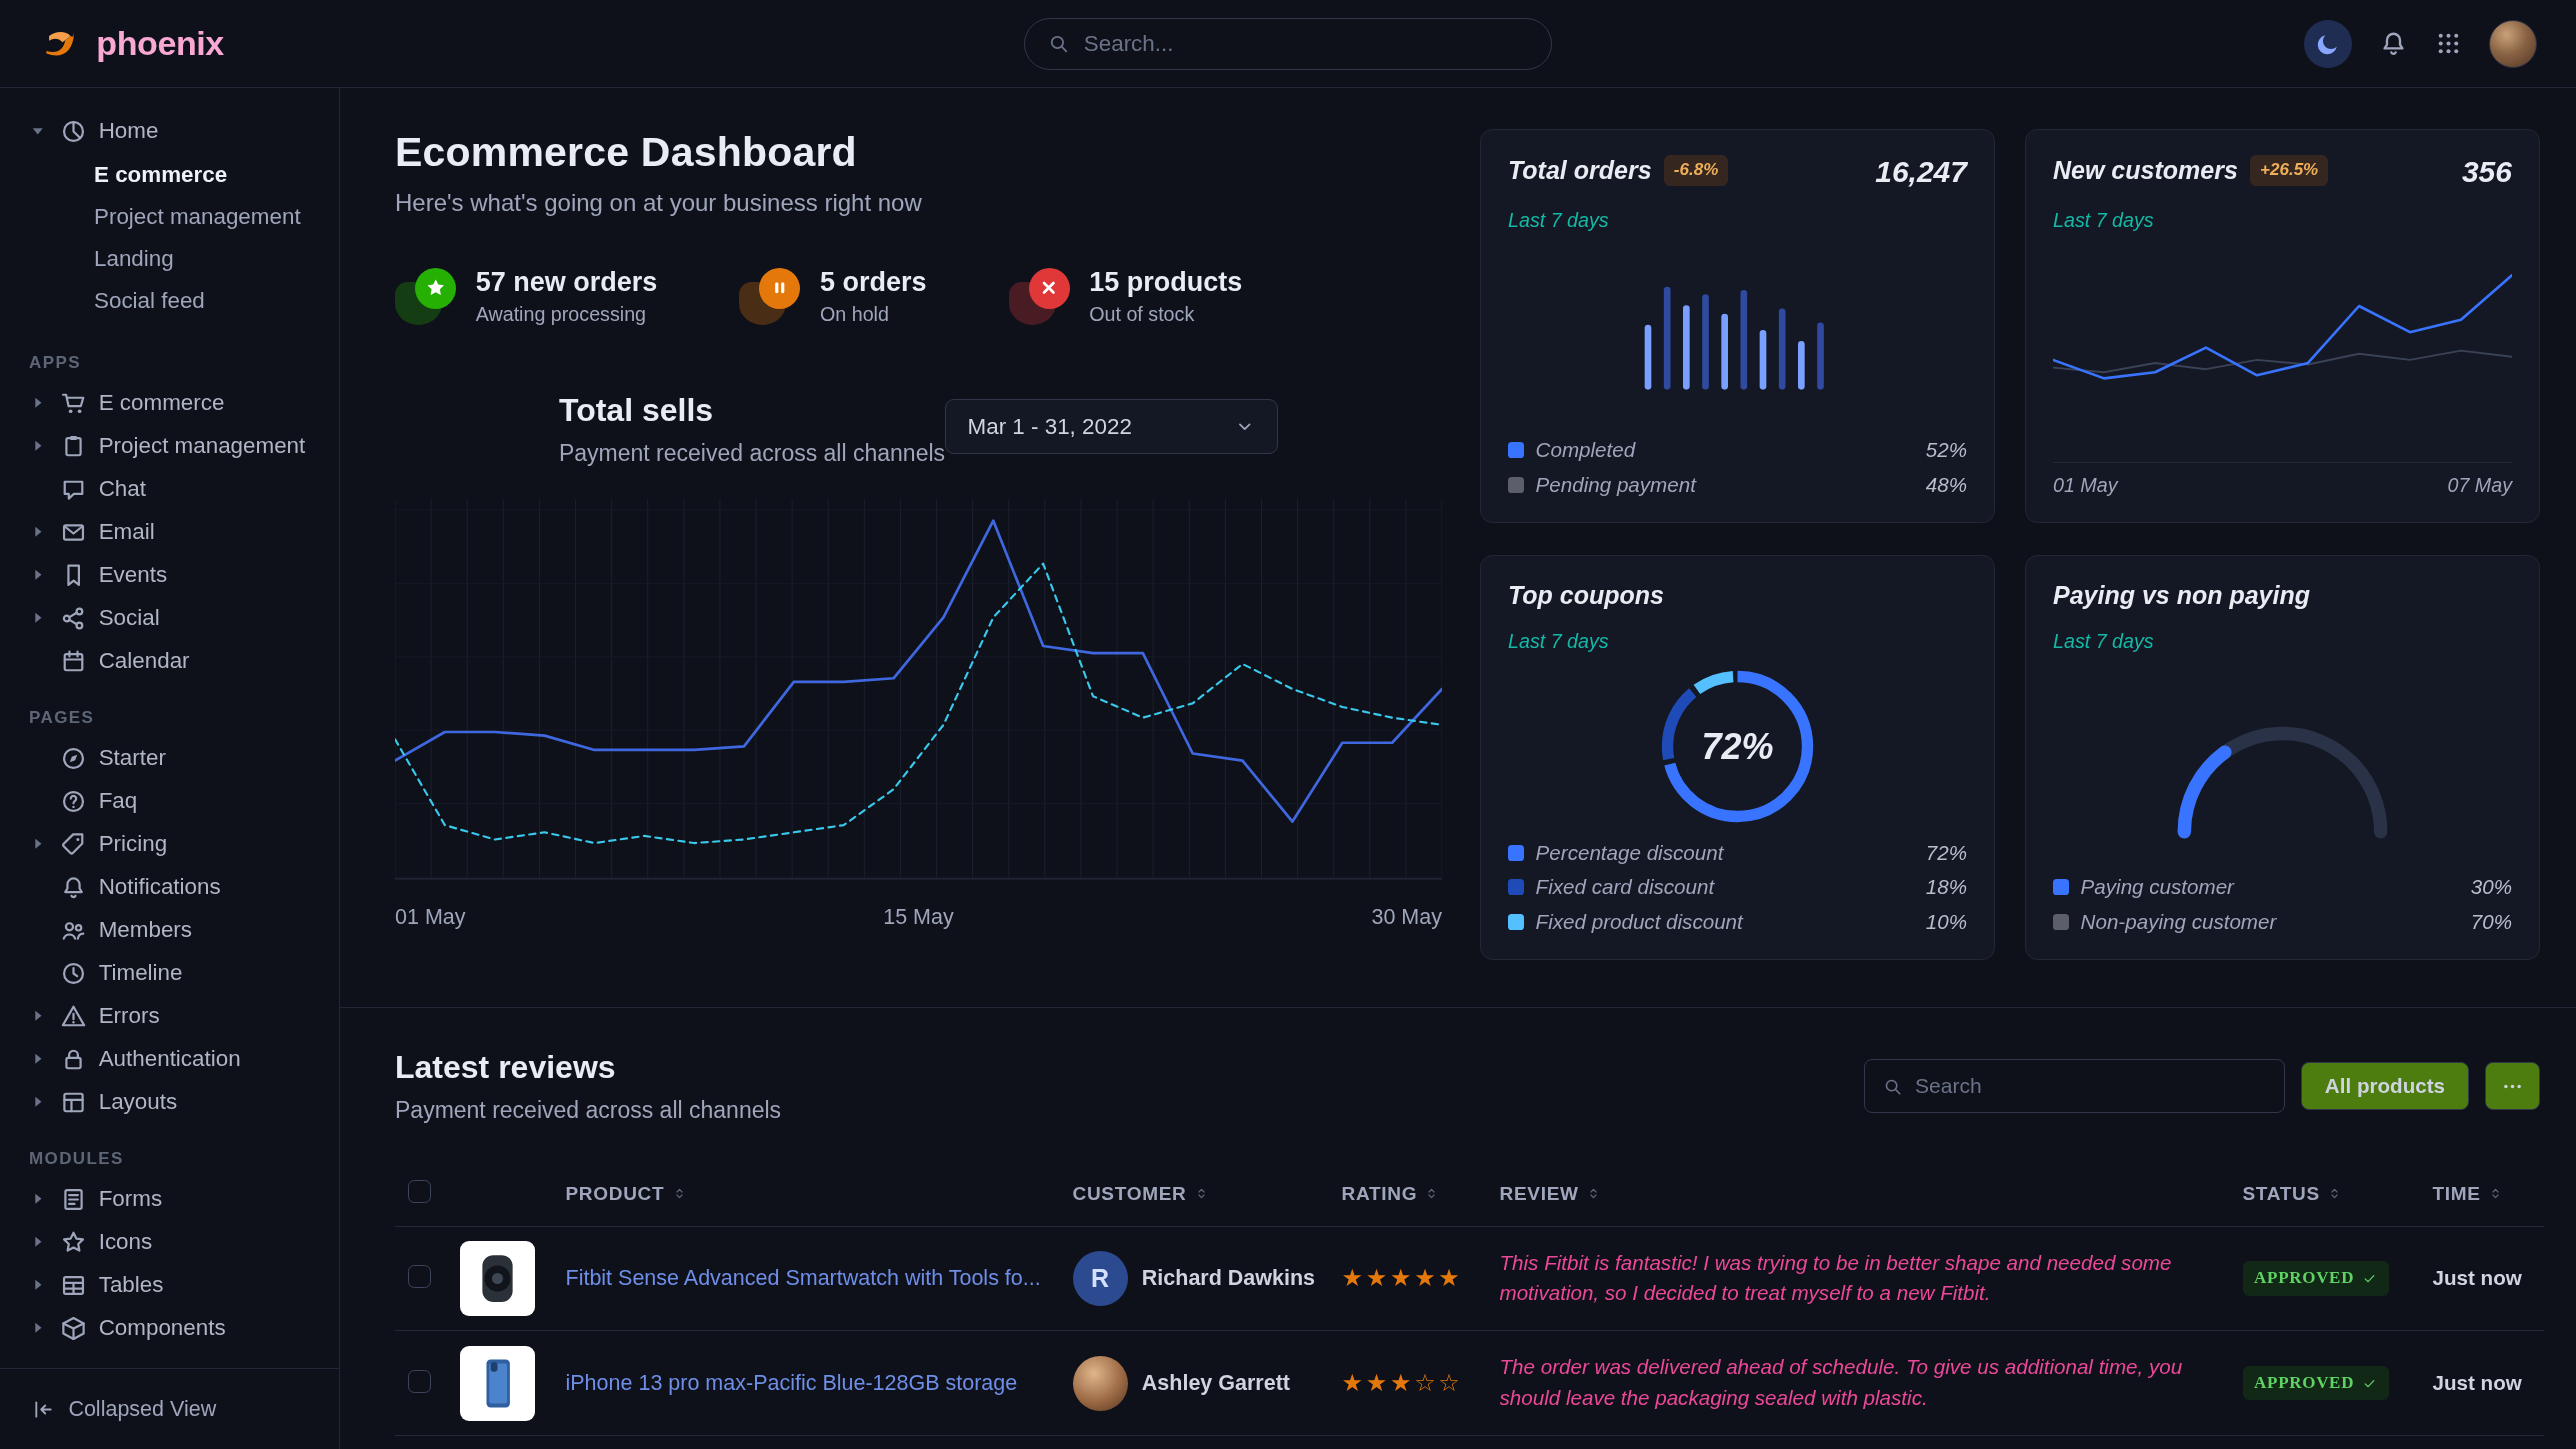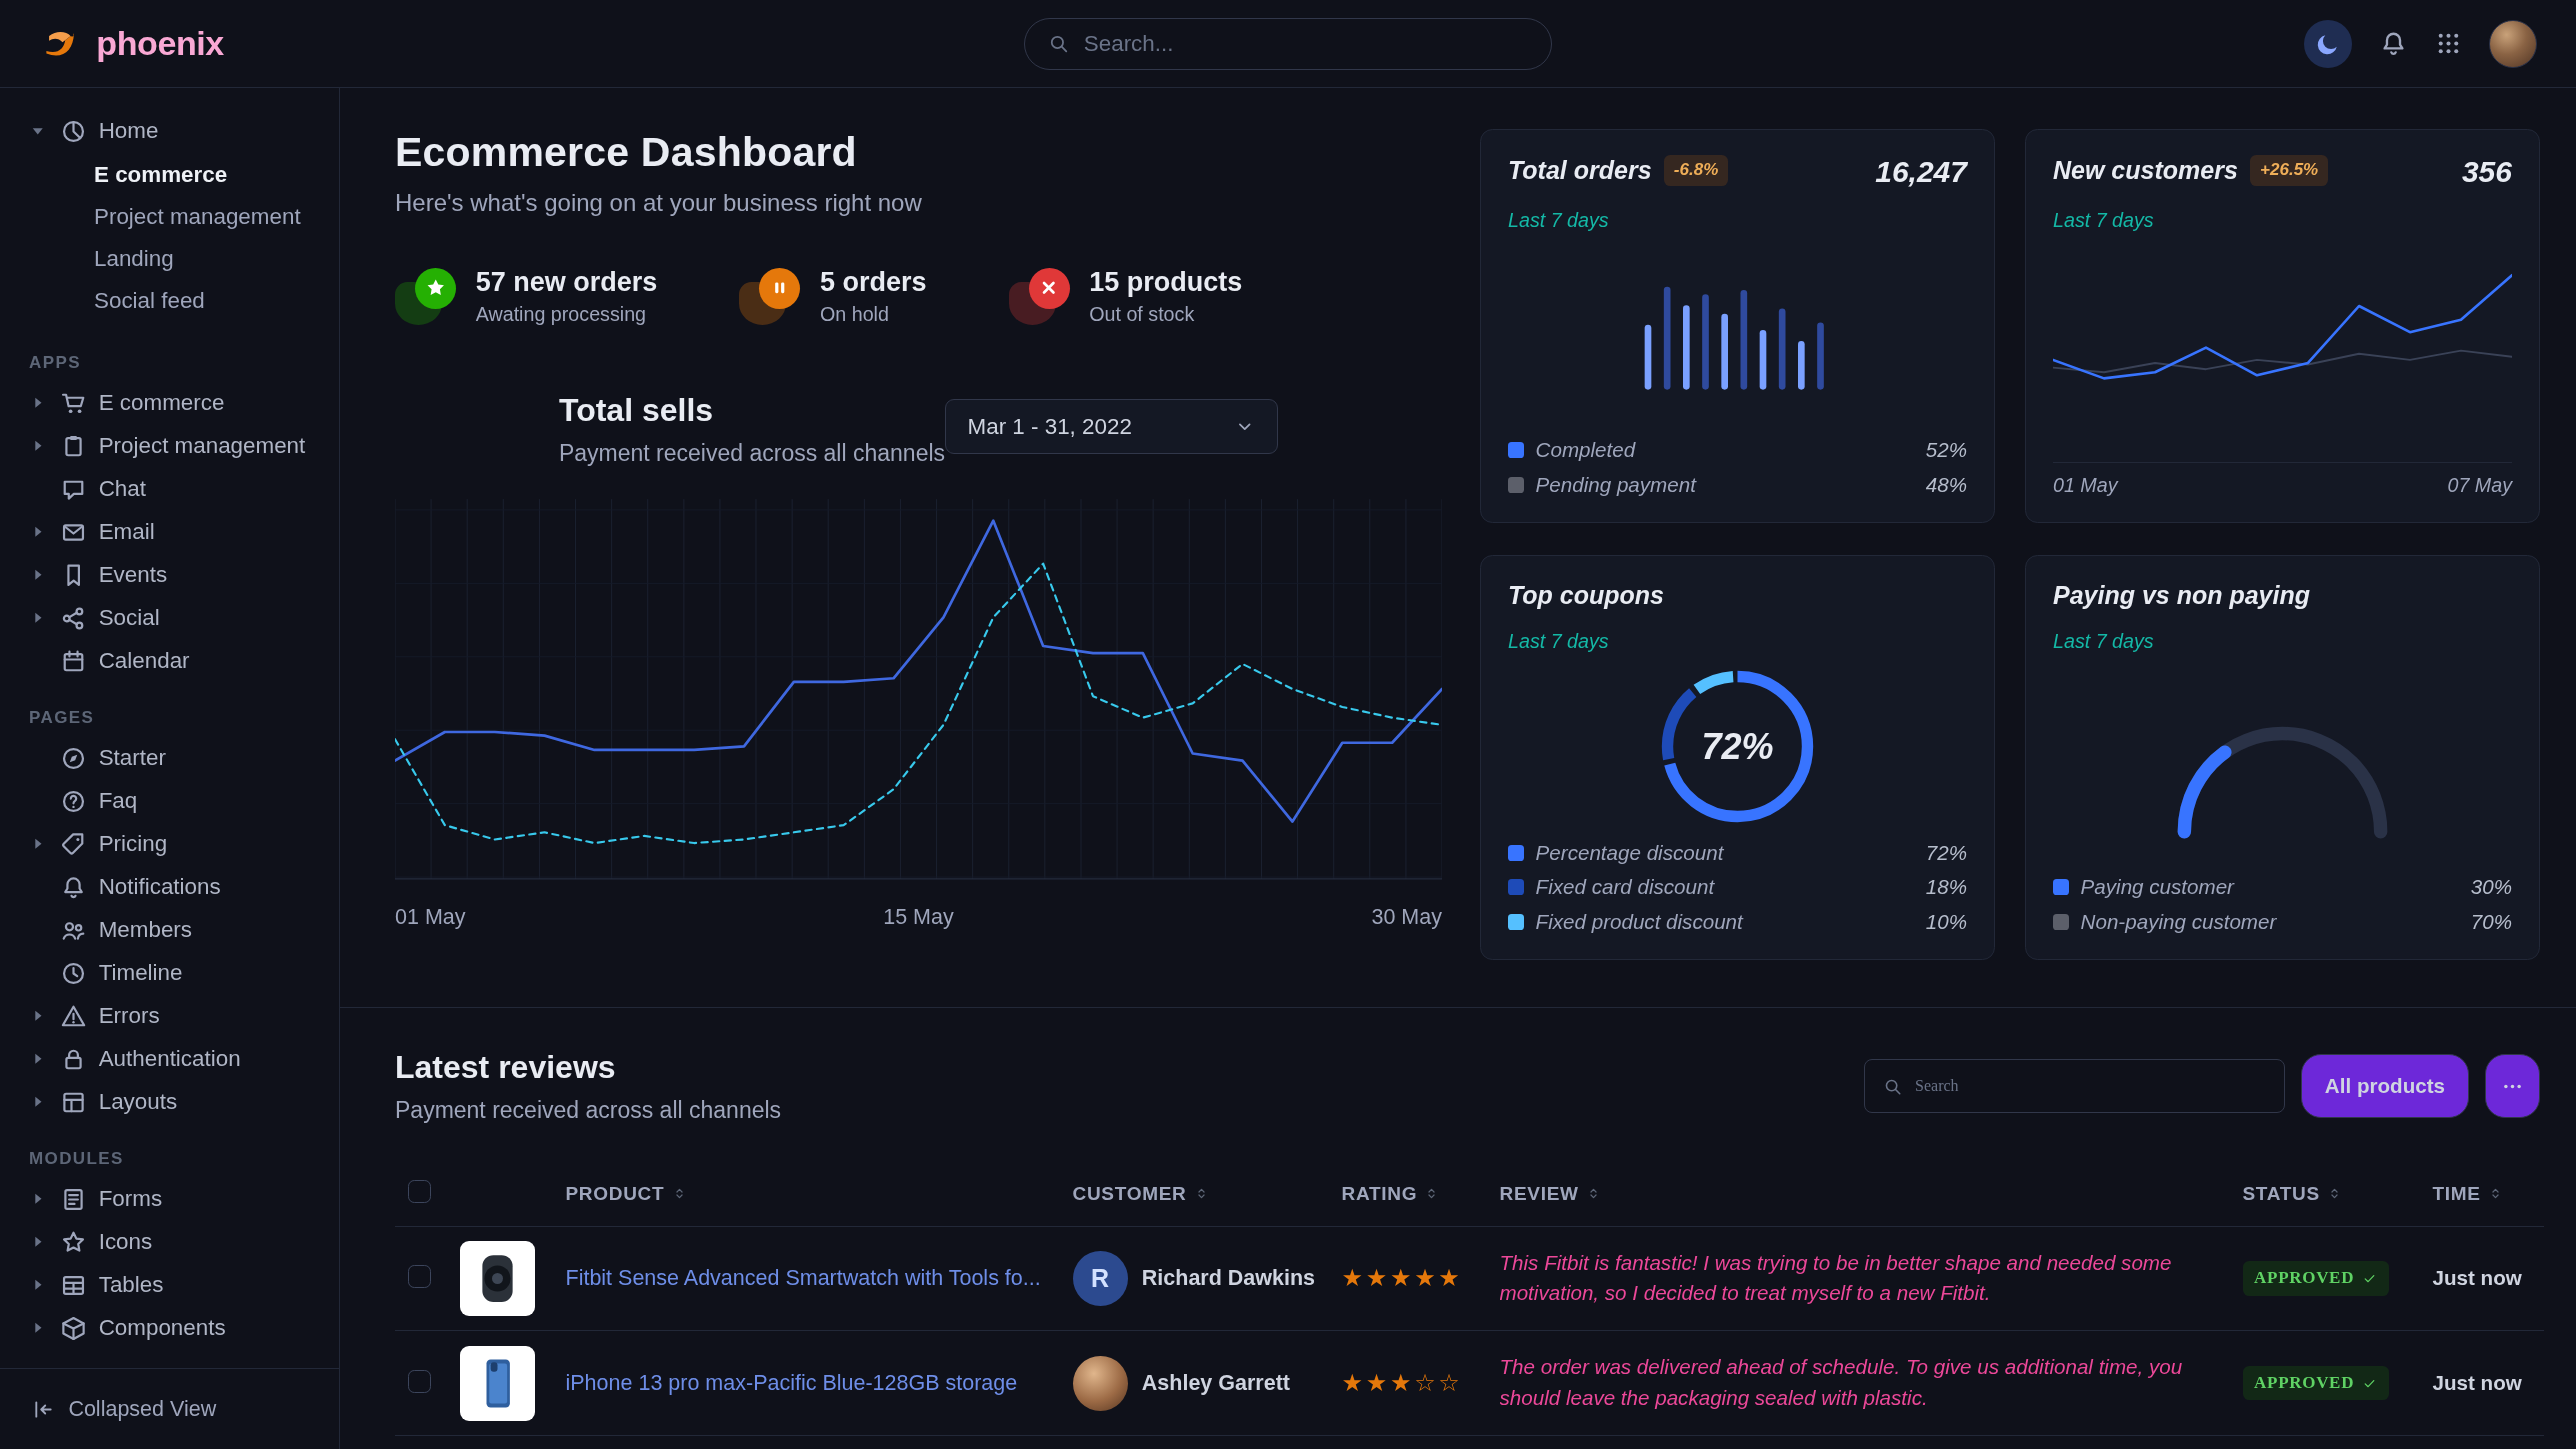--- a/index.html
+++ b/index.html
@@ -110,23 +110,23 @@
 
   .page-divider { margin:47px -36px 0 -55px; border-top:0.9px solid #222838; }
 
   
   .reviews { padding-top:41px; }
   .reviews-head { display:flex; align-items:center; justify-content:space-between; }
   .reviews-controls { display:flex; align-items:center; gap:16px; }
   .rsearch { width:421px; height:54px; border:0.9px solid #31374a; border-radius:8px;
              display:flex; align-items:center; gap:12.5px; padding:0 18px; color:#6a7388; }
   .rsearch input { flex:1; background:transparent; border:none; outline:none;
-                   color:#3b82f6; font-size:16px; font-family:Liberation Serif, serif; }
+                   color:#3b82f6; font-size:21px; font-family:Liberation Sans, sans-serif; }
   .rsearch input::placeholder { color:#6a7388; }
-  .btn { height:64px; border:0.9px solid #31374a; border-radius:20px; background:#6d28d9;
+  .btn { height:48px; border:0.9px solid #31374a; border-radius:8px; background:#4d7c0f;
          color:#cfd4e0; font-size:20.6px; font-weight:600; padding:0 23px; cursor:pointer;
          font-family:inherit; }
   .btn-dots { width:55px; padding:0; display:flex; align-items:center; justify-content:center; }
   .btn-dots .ic { width:23px; height:23px; }
 
   table.reviews-table { width:100%; border-collapse:collapse; table-layout:fixed; margin-top:38px; }
   .reviews-table th { text-align:left; font-size:19px; font-weight:700; letter-spacing:0.7px;
                       color:#9fa6bc; padding:18px 12.5px; border-bottom:0.9px solid #222838; cursor:pointer; }
   .reviews-table th .th-in { display:inline-flex; align-items:center; gap:7.2px; }
   .reviews-table th .sort-ic { width:15px; height:15px; color:#5d6677; }

